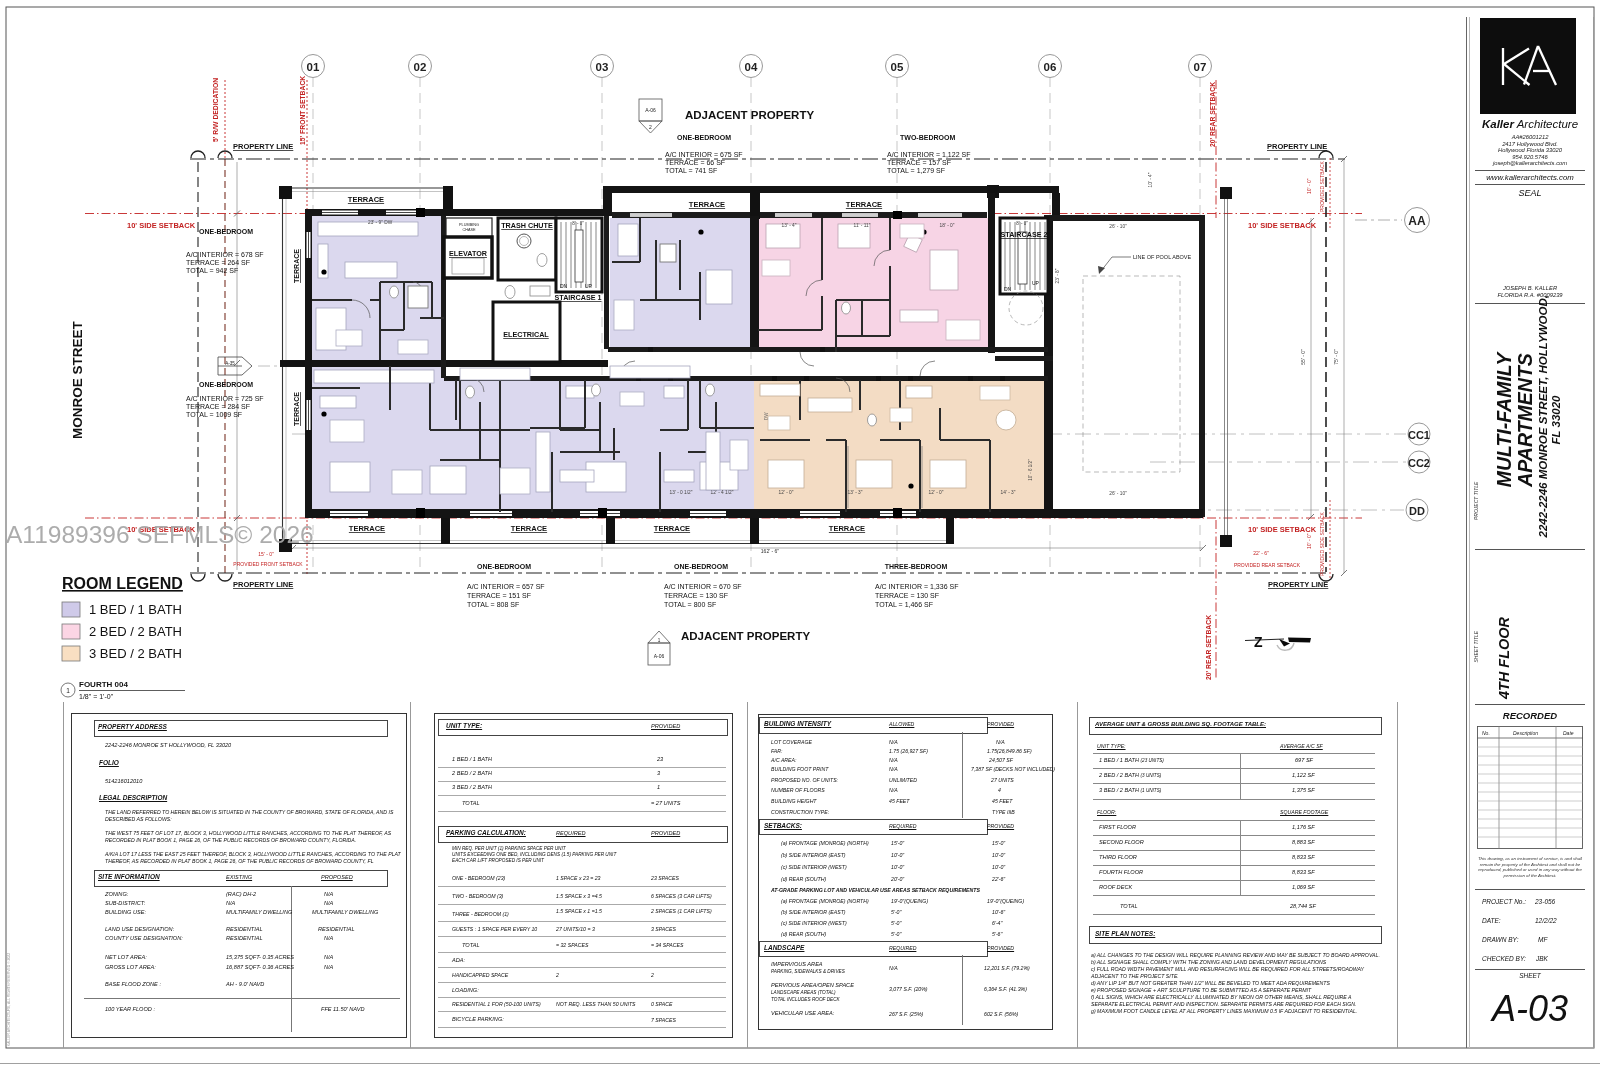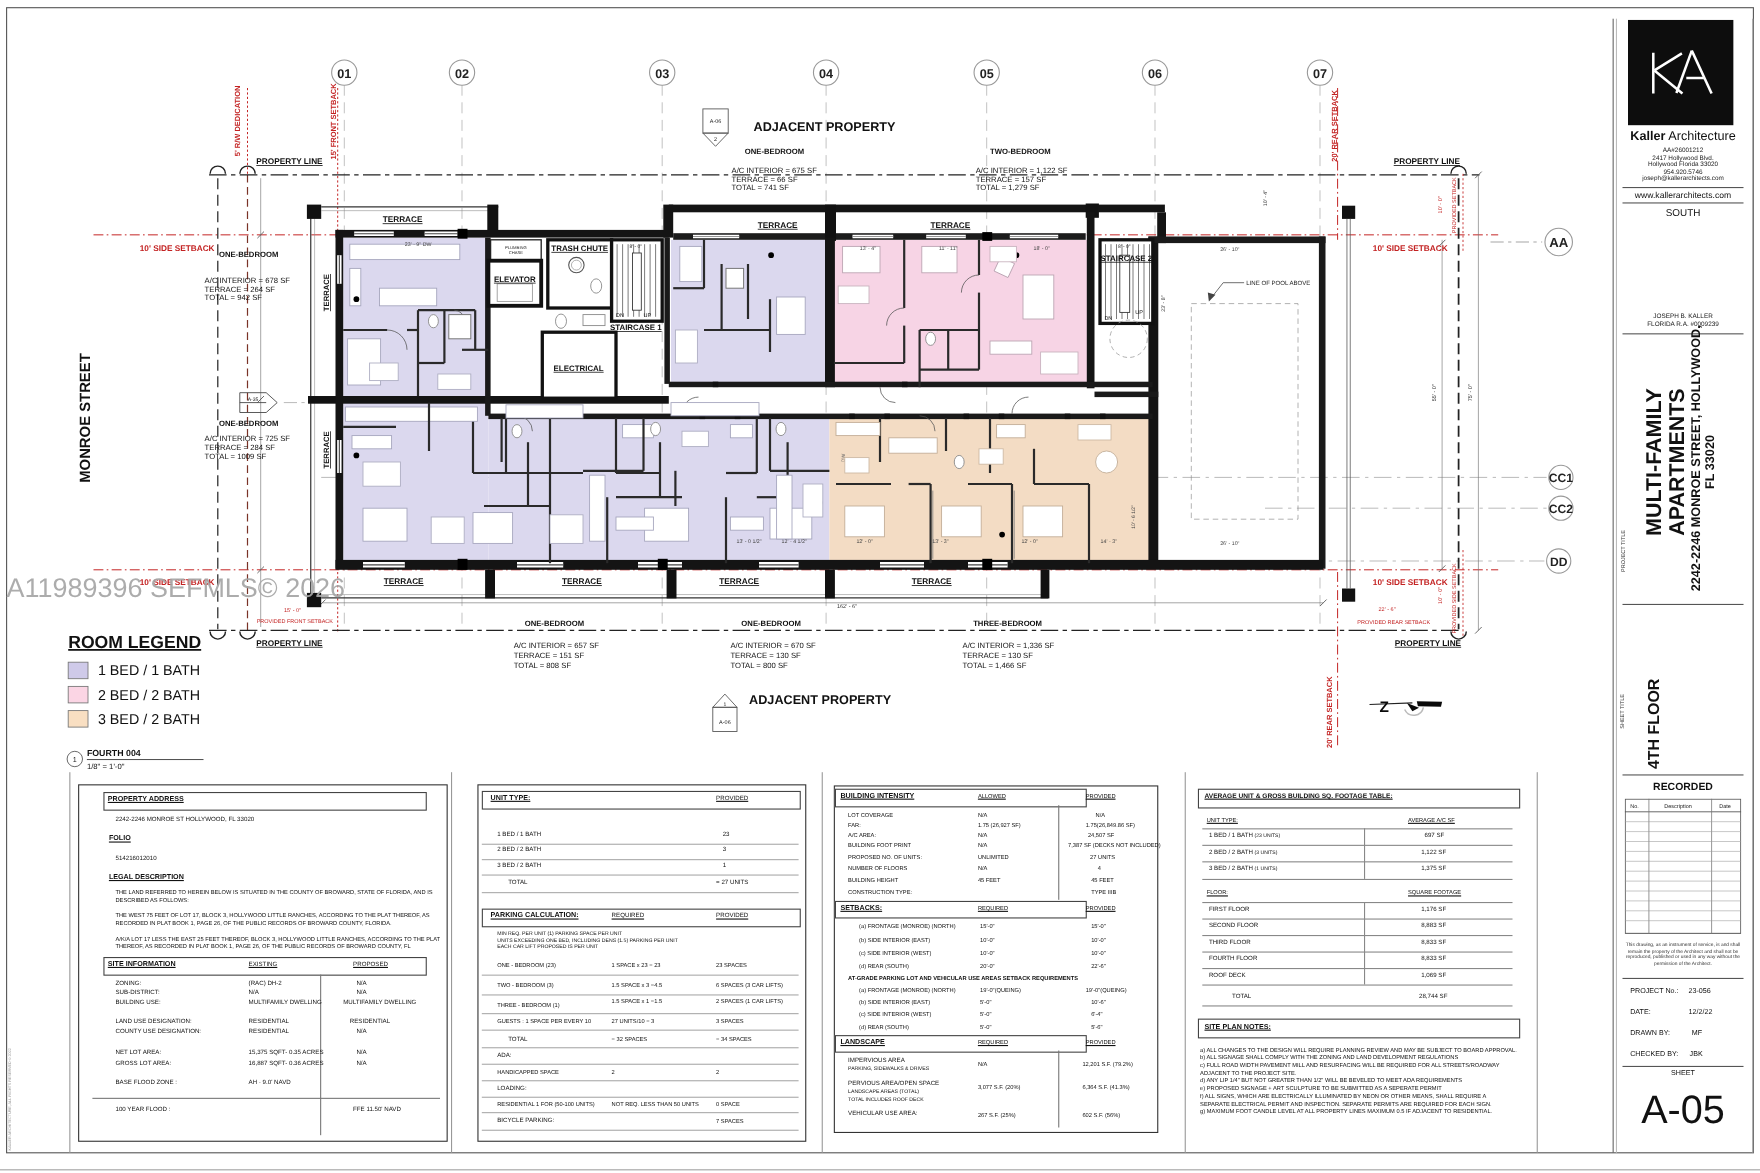--- a/index.html
+++ b/index.html
@@ -1,20 +1,20 @@
 <!DOCTYPE html>
 <html><head>
 <meta charset="utf-8">
 <style>
 html,body{margin:0;padding:0;background:#fff;}
 body{width:1600px;height:1066px;font-family:"Liberation Sans",sans-serif;}
 #sheet{position:relative;width:1600px;height:1066px;overflow:hidden;background:#fff;}
 .abs{position:absolute;}
 svg text{font-family:"Liberation Sans",sans-serif;}
-.tb{font-family:"Liberation Sans",sans-serif;color:#111;}
+.tb{font-family:"Liberation Sans",sans-serif;color:#111;font-style:italic;}
 .a{position:absolute;white-space:nowrap;color:#111;}
 .b{font-weight:bold;}
 .u{text-decoration:underline;}
 .f5{font-size:5.2px;}
 .f56{font-size:5.6px;}
 .f46{font-size:4.7px;}
 .f6{font-size:6px;}
 .f65{font-size:6.5px;}
 .hd{position:absolute;border:0.8px solid #444;background:#fff;}
 .bx{position:absolute;border:0.9px solid #333;}
@@ -1057,21 +1057,21 @@
 <div class="a" style="left:10px;top:111px;width:120px;text-align:center;font-size:11.5px;"><b>Kaller</b> Architecture</div>
 
 <div class="a" style="left:10px;top:127px;width:120px;text-align:center;font-size:5.8px;line-height:6.6px;color:#222;">AA#26001212<br>2417 Hollywood Blvd.<br>Hollywood Florida 33020<br>954.920.5746<br>joseph@kallerarchitects.com</div>
 
 <div class="dl" style="left:15px;top:163px;width:110px;"></div>
 
 <div class="a" style="left:10px;top:166px;width:120px;text-align:center;font-size:7.8px;">www.kallerarchitects.com</div>
 
 <div class="dl" style="left:15px;top:177px;width:110px;"></div>
 
-<div class="a" style="left:10px;top:181px;width:120px;text-align:center;font-size:9px;">SOUTH</div>
+<div class="a" style="left:10px;top:181px;width:120px;text-align:center;font-size:9px;">SEAL</div>
 
 <div class="a" style="left:10px;top:278px;width:120px;text-align:center;font-size:5.8px;line-height:7px;color:#222;">JOSEPH B. KALLER<br>FLORIDA R.A. #0009239</div>
 
 <div class="dl" style="left:15px;top:296px;width:110px;"></div>
 
 <span class="a" style="left:-14px;top:480px;font-size:5px;color:#333;transform:rotate(-90deg);transform-origin:center;width:60px;">PROJECT TITLE</span>
 
 <div class="a" style="left:-65px;top:392px;width:240px;text-align:center;font-size:19.5px;font-weight:bold;line-height:21px;transform:rotate(-90deg);">MULTI-FAMILY<br>APARTMENTS</div>
 
 <div class="a" style="left:-28px;top:400px;width:235px;text-align:center;font-size:11.5px;font-weight:bold;line-height:13px;transform:rotate(-90deg);">2242-2246 MONROE STREET, HOLLYWOOD,<br>FL 33020</div>
@@ -1122,15 +1122,15 @@
 <span class="a f65" style="left:22px;top:929px;">DRAWN BY:</span>
       <span class="a f65" style="left:78px;top:929px;">MF</span>
 
 <span class="a f65" style="left:22px;top:948px;">CHECKED BY:</span>
       <span class="a f65" style="left:76px;top:948px;">JBK</span>
 
 <div class="dl" style="left:15px;top:962px;width:110px;"></div>
 
 <div class="a" style="left:10px;top:965px;width:120px;text-align:center;font-size:6.5px;">SHEET</div>
 
-<div class="a" style="left:10px;top:981px;width:120px;text-align:center;font-size:36px;">A-05</div>
+<div class="a" style="left:10px;top:981px;width:120px;text-align:center;font-size:36px;">A-03</div>
 </div>
 </div>
 
 </body></html>

